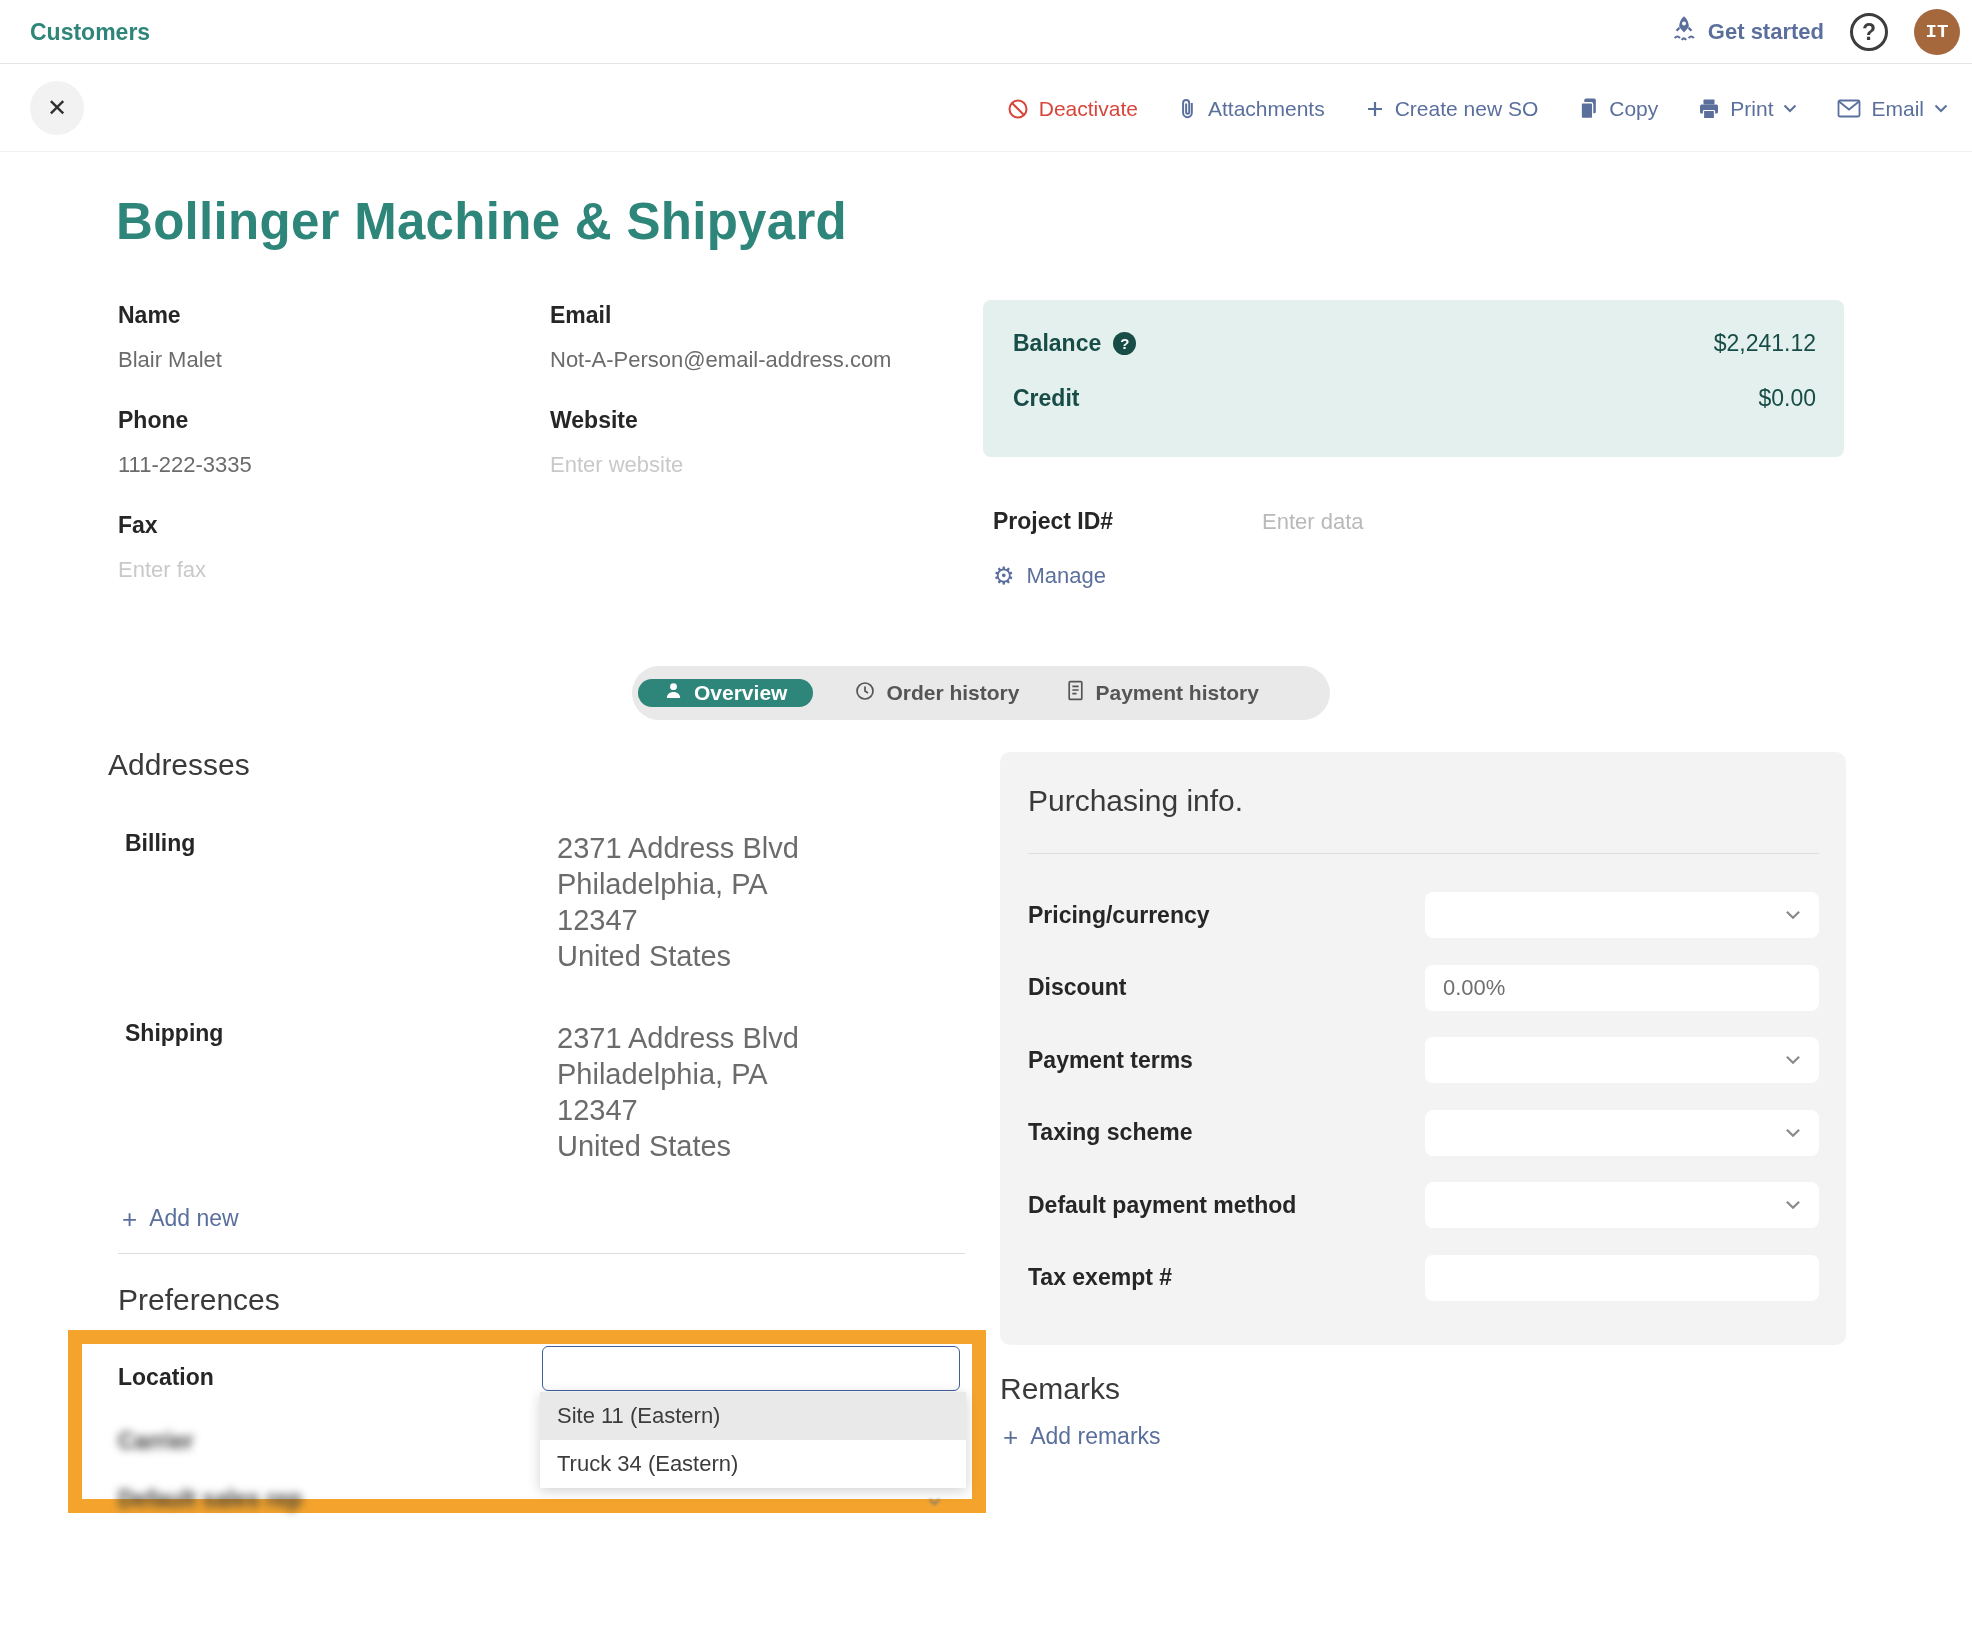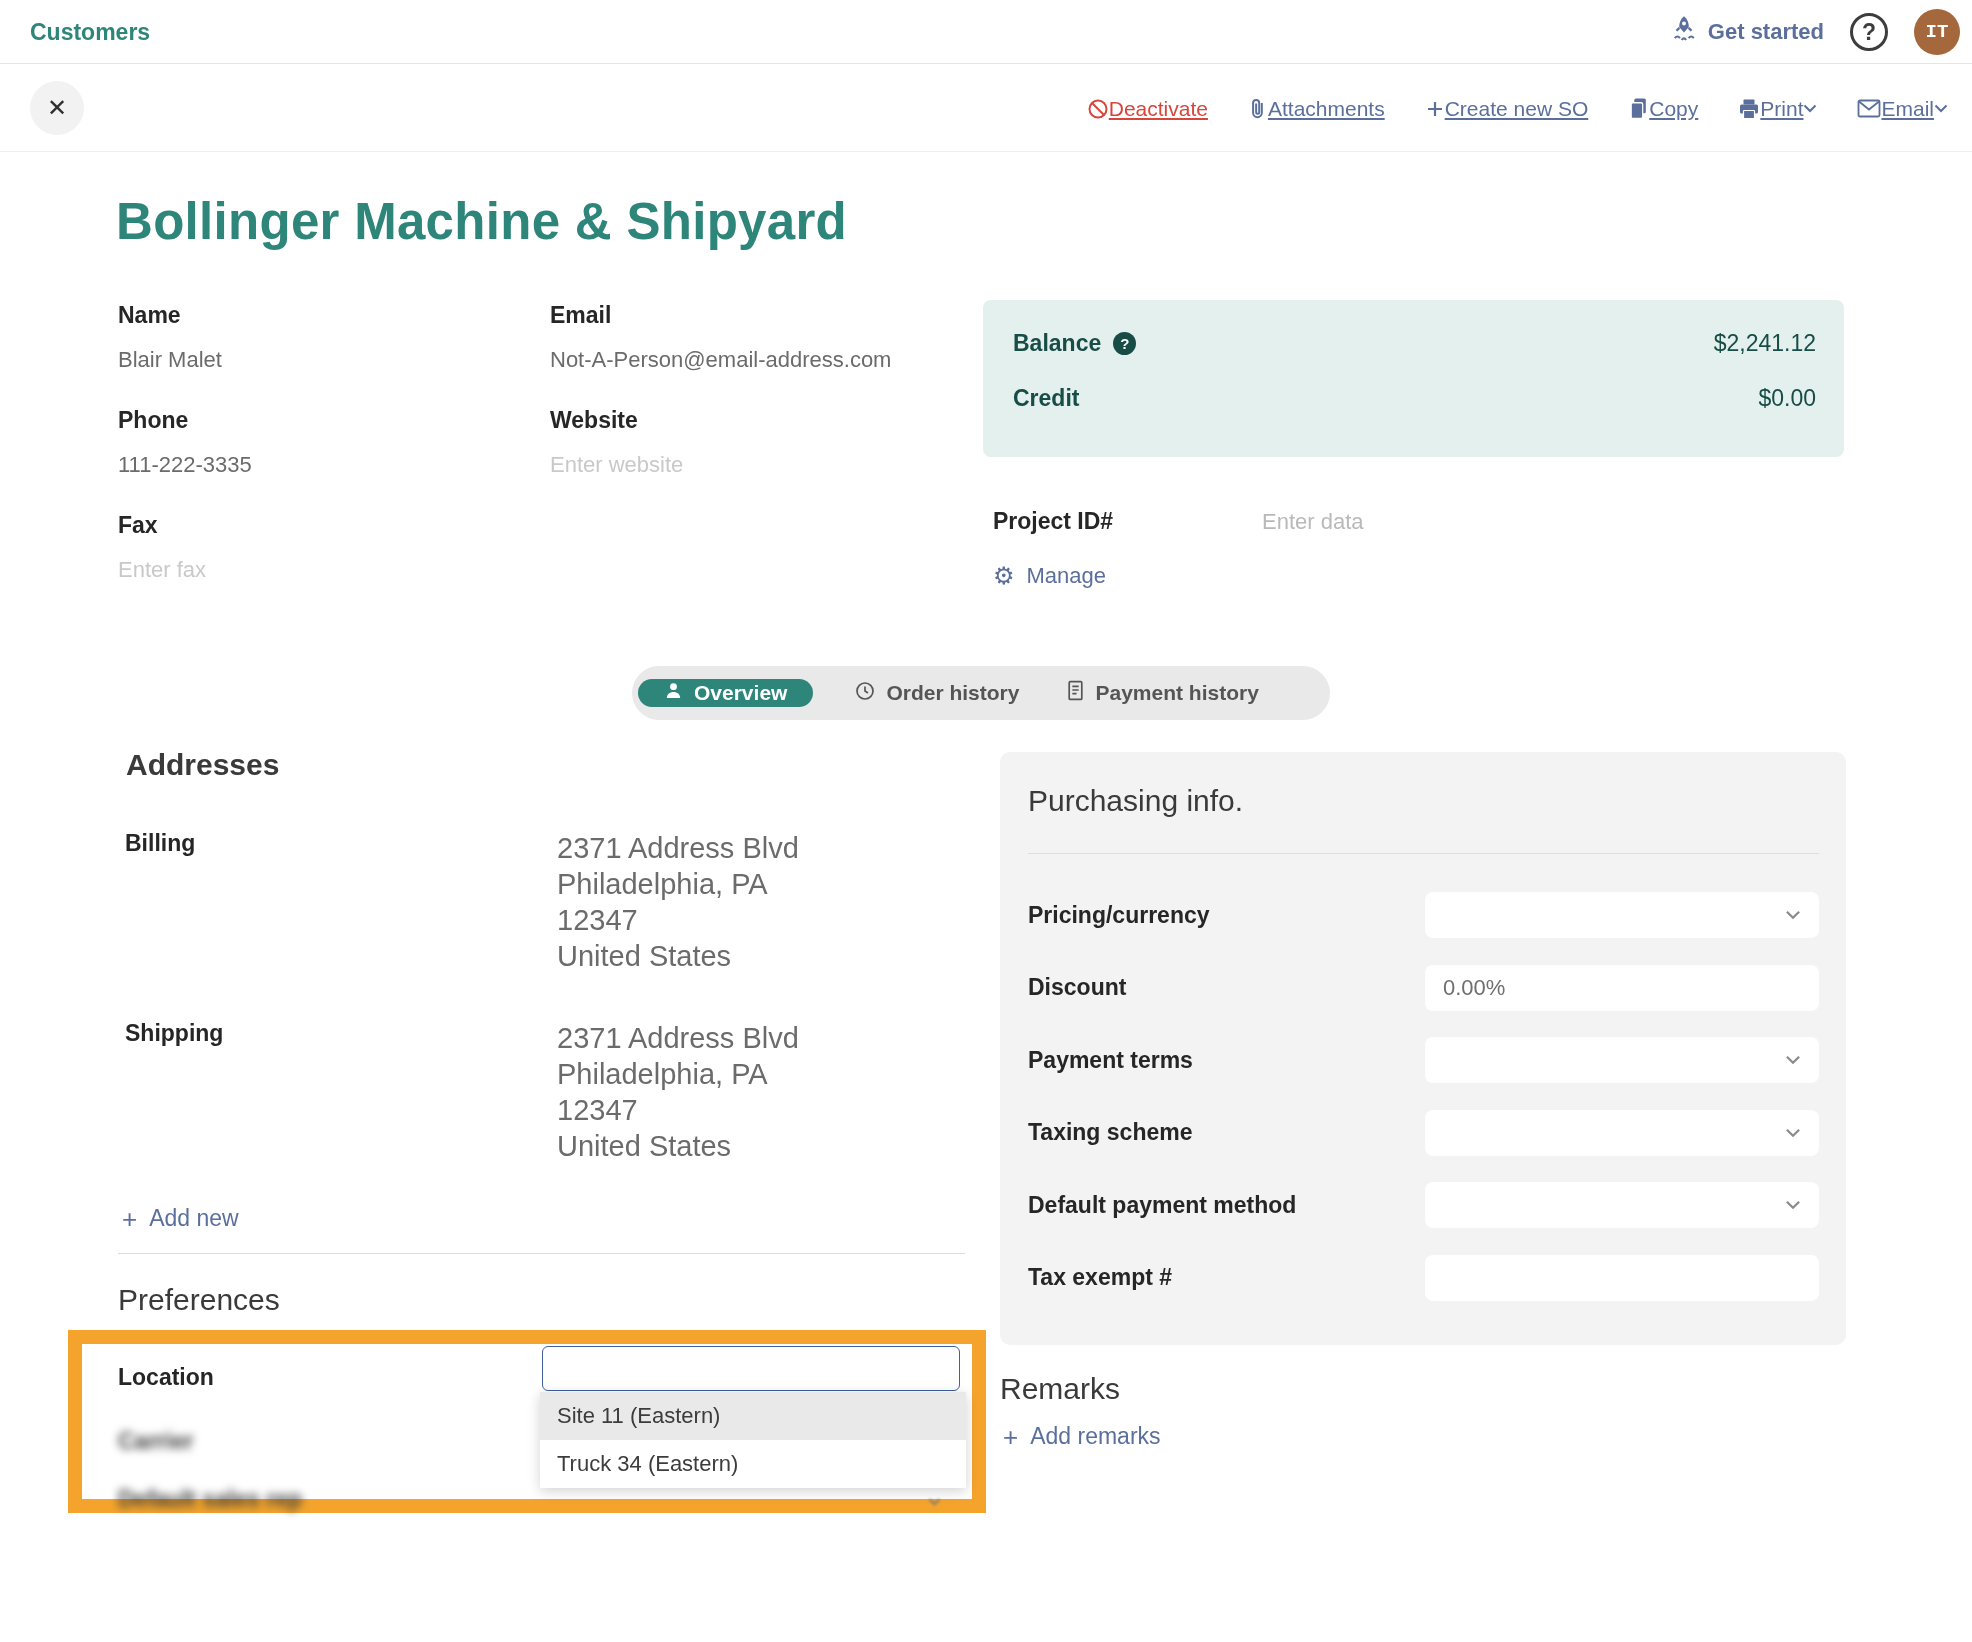--- a/index.html
+++ b/index.html
@@ -12,21 +12,21 @@
   .app-title { position:absolute; left:30px; top:0; line-height:64px; font-size:23px; font-weight:700; color:#2e8579; }
   .header-right { position:absolute; right:12px; top:0; height:64px; display:flex; align-items:center; gap:26px; }
   .get-started { display:flex; align-items:center; gap:10px; color:#5b6f9d; font-size:22px; font-weight:700; cursor:pointer; }
   .help-circle { width:38px; height:38px; border-radius:50%; border:3px solid #3d3d3d; color:#3d3d3d; font-size:23px; font-weight:700; display:flex; align-items:center; justify-content:center; cursor:pointer; }
   .avatar { width:46px; height:46px; border-radius:50%; background:#a5673c; color:#fff; font-size:19px; font-weight:700; display:flex; align-items:center; justify-content:center; cursor:pointer;font-family:Liberation Mono, monospace; }
 
   
   .toolbar { position:absolute; top:65px; left:0; width:1972px; height:87px; background:#fff; border-bottom:1px solid #efefef; }
   .close-btn { position:absolute; left:30px; top:16px; width:54px; height:54px; border-radius:50%; background:#f2f2f2; display:flex; align-items:center; justify-content:center; font-size:24px; color:#2f2f2f; cursor:pointer; }
   .toolbar-actions { position:absolute; right:24px; top:0; height:87px; display:flex; align-items:center; gap:40px; }
-  .tb-item { display:flex; align-items:center; font-size:21px; color:#5b6f9d; cursor:pointer; white-space:nowrap;text-decoration:underline; }
+  .tb-item { display:flex; align-items:center; gap:10px; font-size:21px; color:#5b6f9d; cursor:pointer; white-space:nowrap; }
   .tb-item.danger { color:#d8453a; }
   .tb-item svg { display:block; }
 
   
   .page-title { position:absolute; left:116px; top:192px; font-size:51px; font-weight:700; color:#2e8579; letter-spacing:0.3px; }
 
   
   .col { position:absolute; top:302px; }
   .col-1 { left:118px; width:400px; }
   .col-2 { left:550px; width:420px; }
@@ -266,21 +266,21 @@
       <span>
         <svg width="17" height="21" viewBox="0 0 16 20" fill="none" stroke="#555" stroke-width="1.6">
           <rect x="2" y="1.5" width="12" height="17" rx="1"></rect>
           <path d="M5 6h6M5 9.5h6M5 13h4"></path>
         </svg>
       </span>
       <span>Payment history</span>
     </div>
   </div>
 
-  <div class="section-heading" style="left:126px; top:748px;font-weight:bold;">Addresses</div>
+  <div class="section-heading" style="left:108px; top:748px;">Addresses</div>
 
   <div class="addr-label" style="top:830px;">Billing</div>
   <div class="addr-lines" style="top:830px;">
     <div>2371 Address Blvd</div>
     <div>Philadelphia, PA</div>
     <div>12347</div>
     <div>United States</div>
   </div>
 
   <div class="addr-label" style="top:1020px;">Shipping</div>

